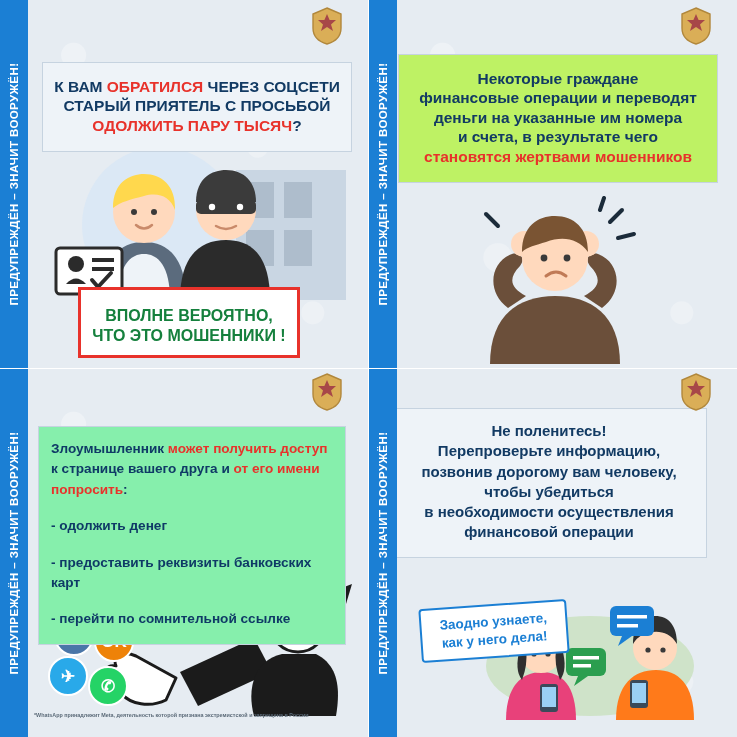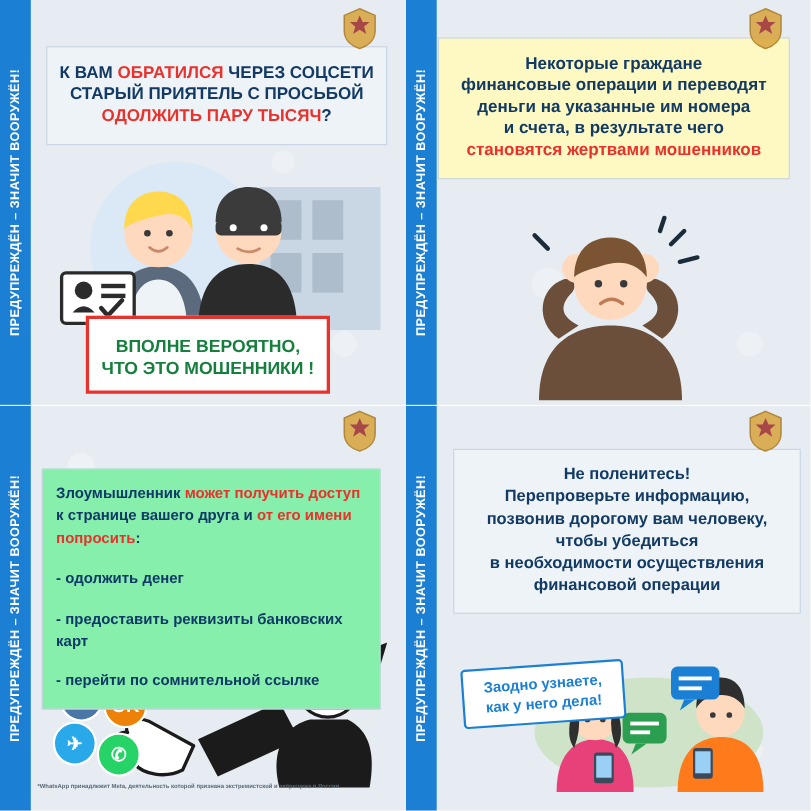--- a/index.html
+++ b/index.html
@@ -72,32 +72,33 @@
 
   
   .headline {
     position: absolute;
     background: #eef3f8;
     border: 1px solid #c6d3e0;
     text-align: center;
     font-weight: bold;
     color: #123a63;
     line-height: 1.25;
+    margin-top: 20px;
   }
   .hl-tl {
     left: 42px; top: 42px; width: 310px;
     padding: 14px 10px 16px;
     font-size: 15.5px;
   }
   .hl-tl .red { color: #e8322b; }
   .hl-tr {
     left: 398px; top: 34px; width: 320px;
     padding: 14px 10px 16px;
     font-size: 15.5px;
-    background: #fef9c3;
+    background: #bef264;
   }
   .hl-tr .red { color: #e8322b; }
 
   .box-warn {
     position: absolute;
     left: 78px; top: 287px; width: 222px;
     background: #ffffff;
     border: 3px solid #e8322b;
     color: #15803d;
     font-weight: bold;
@@ -117,21 +118,21 @@
     color: #0f3a66;
     font-weight: bold;
     line-height: 1.5;
   }
   .bl-text .red { color: #e8322b; }
   .bl-text .list { margin-top: 7px; font-weight: bold; }
   .bl-text .list div { margin-top: 16px; }
 
   .br-text {
     position: absolute;
-    left: 412px; top: 408px; width: 316px;
+    left: 391px; top: 408px; width: 316px;
     background: #eef3f8;
     border: 1px solid #c6d3e0;
     padding: 12px 8px 14px;
     text-align: center;
     font-size: 15px;
     color: #123a63;
     font-weight: bold;
     line-height: 1.35;
   }
 

